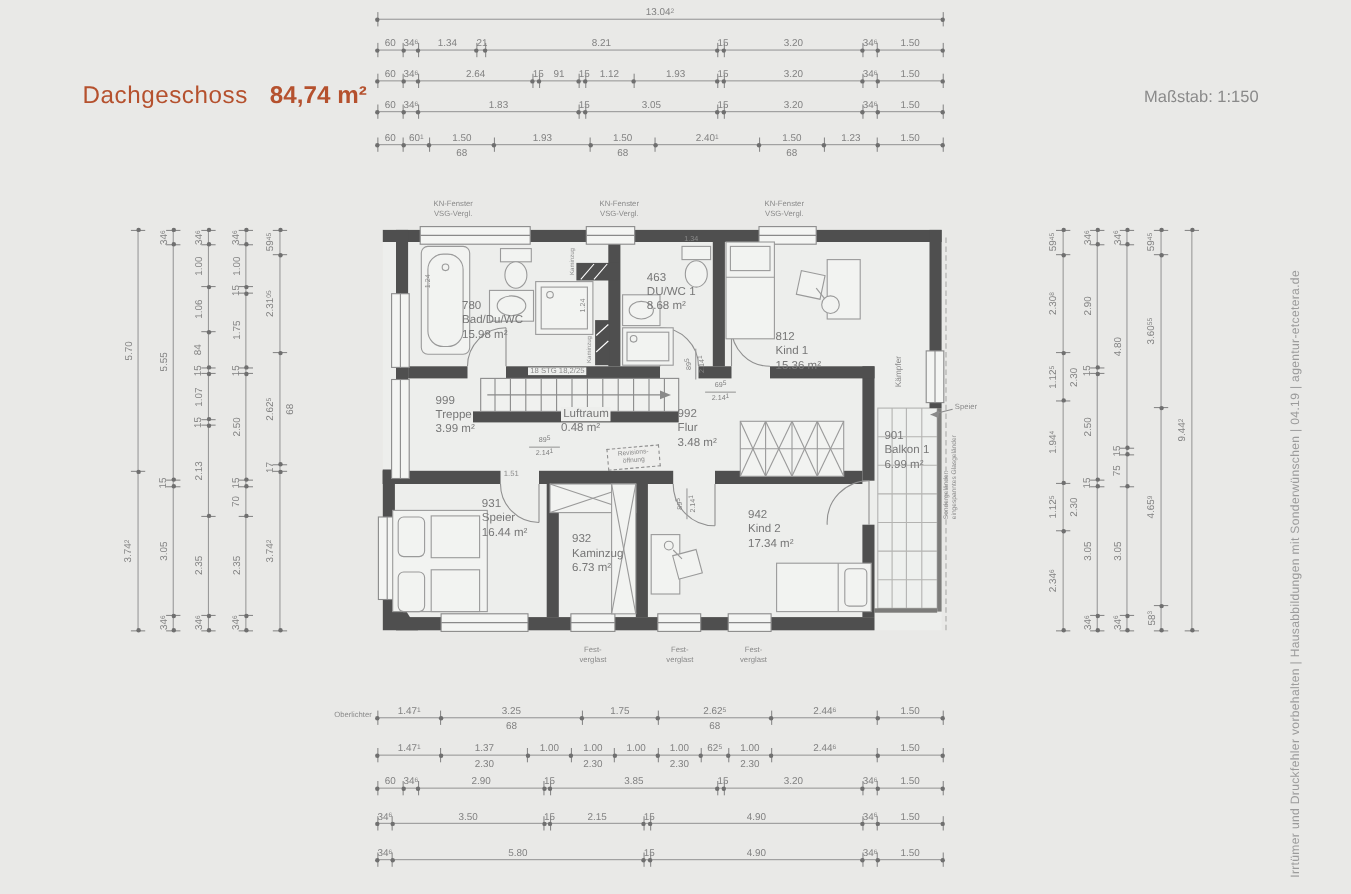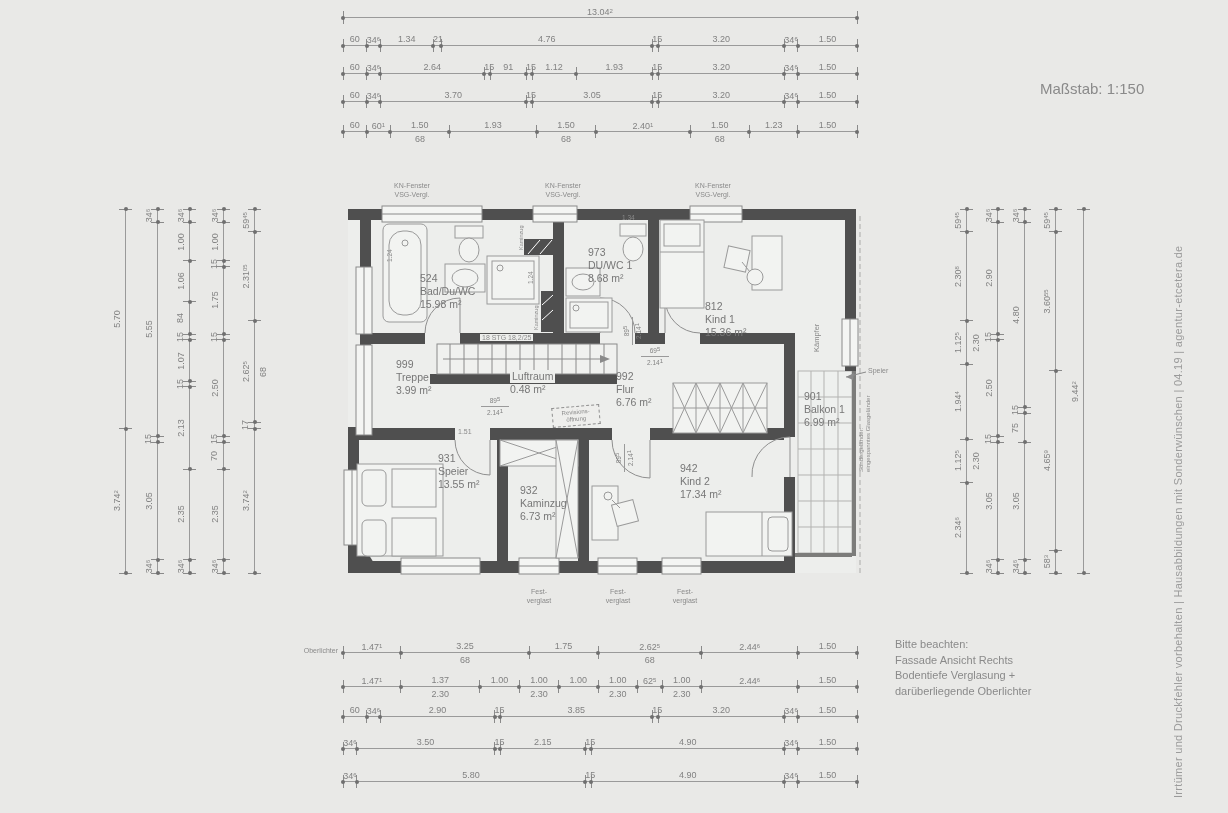--- a/index.html
+++ b/index.html
@@ -29,20 +29,24 @@
   .rev-box{position:absolute;left:552px;top:406px;width:46px;border:1px dashed #8f8f8f;
      font-size:6px;color:#888;text-align:center;line-height:7px;padding:2px 0;
      transform:rotate(-5deg);background:rgba(238,239,237,.6);}
   .knockout{background:#edeeec;padding:0 2px;}
 </style>
 </head>
 <body>
 
 <div class="canvas">
 
+  <div class="title-row">
+    <span class="title-name">Dachgeschoss</span>
+    <span class="title-area">84,74 m²</span>
+  </div>
   <div class="scale">Maßstab: 1:150</div>
 
   <svg class="abs" width="1228" height="813" viewBox="0 0 1228 813" style="left:0;top:0">
 
     <rect x="348" y="209" width="508" height="364" fill="#edeeec"></rect>
 
     <g stroke="#b3b3b1" fill="#eef0ee">
       <rect x="798" y="371" width="54" height="182"></rect>
       <line x1="811" y1="371" x2="811" y2="553"></line>
         <line x1="824" y1="371" x2="824" y2="553"></line>
@@ -233,55 +237,55 @@
     <div>Fest-</div>
       <div>verglast</div>
   </div>
   <div class="small-note" style="left:665px;top:588px;width:40px">
     <div>Fest-</div>
       <div>verglast</div>
   </div>
   <div class="small-note" style="left:294px;top:647px;width:44px;text-align:right">Oberlichter</div>
 
   <div class="room-label" style="left:420px;top:272px">
-    <div>524</div>
+    <div>780</div>
       <div>Bad/Du/WC</div>
       <div>15.98 m²</div>
     </div>
   <div class="room-label" style="left:588px;top:246px">
-    <div>973</div>
+    <div>463</div>
       <div>DU/WC 1</div>
       <div>8.68 m²</div>
     </div>
   <div class="room-label" style="left:705px;top:300px">
     <div>812</div>
       <div>Kind 1</div>
       <div>15.36 m²</div>
     </div>
   <div class="room-label" style="left:396px;top:358px">
     <div>999</div>
       <div>Treppe</div>
       <div>3.99 m²</div>
     </div>
   <div class="room-label" style="left:510px;top:370px">
     <div class="knockout" style="display:inline-block">Luftraum</div><div>0.48 m²</div></div>
   <div class="room-label" style="left:616px;top:370px">
     <div>992</div>
       <div>Flur</div>
-      <div>6.76 m²</div>
+      <div>3.48 m²</div>
     </div>
   <div class="room-label" style="left:804px;top:390px">
     <div>901</div>
       <div>Balkon 1</div>
       <div>6.99 m²</div>
     </div>
   <div class="room-label" style="left:438px;top:452px">
     <div>931</div>
       <div>Speier</div>
-      <div>13.55 m²</div>
+      <div>16.44 m²</div>
     </div>
   <div class="room-label" style="left:520px;top:484px">
     <div>932</div>
       <div>Kaminzug</div>
       <div>6.73 m²</div>
     </div>
   <div class="room-label" style="left:680px;top:462px">
     <div>942</div>
       <div>Kind 2</div>
       <div>17.34 m²</div>
@@ -353,21 +357,21 @@
       <div class="dim-tick" style="left: 440.747px; top: -6px; width: 1px; height: 13px;"></div>
       <div class="dim-dot" style="left: 439.247px; top: -1.5px;"></div>
       <div class="dim-tick" style="left: 454.383px; top: -6px; width: 1px; height: 13px;"></div>
       <div class="dim-dot" style="left: 452.883px; top: -1.5px;"></div>
       <div class="dim-tick" style="left: 513.5px; top: -6px; width: 1px; height: 13px;"></div>
       <div class="dim-dot" style="left: 512px; top: -1.5px;"></div>
       <div class="dim-label" style="left: 0px; width: 23.6467px; top: -11px;">60</div>
       <div class="dim-label" style="left: 23.6467px; width: 13.6363px; top: -11px;">34<sup>6</sup></div>
       <div class="dim-label" style="left: 37.2829px; width: 52.8109px; top: -11px;">1.34</div>
       <div class="dim-label" style="left: 90.0939px; width: 8.27634px; top: -11px;">21</div>
-      <div class="dim-label" style="left: 98.3702px; width: 210.85px; top: -11px;">4.76</div>
+      <div class="dim-label" style="left: 98.3702px; width: 210.85px; top: -11px;">8.21</div>
       <div class="dim-label" style="left: 309.22px; width: 5.91167px; top: -11px;">15</div>
       <div class="dim-label" style="left: 315.131px; width: 126.116px; top: -11px;">3.20</div>
       <div class="dim-label" style="left: 441.247px; width: 13.6363px; top: -11px;">34<sup>6</sup></div>
       <div class="dim-label" style="left: 454.883px; width: 59.1167px; top: -11px;">1.50</div>
     </div>
   <div class="dim-chain" style="left: 343px; top: 73px;">
       <div class="dim-line" style="left: 0px; top: 0px; width: 514px; height: 1px;"></div>
       <div class="dim-tick" style="left: -0.5px; top: -6px; width: 1px; height: 13px;"></div>
       <div class="dim-dot" style="left: -2px; top: -1.5px;"></div>
       <div class="dim-tick" style="left: 23.1467px; top: -6px; width: 1px; height: 13px;"></div>
@@ -424,21 +428,21 @@
       <div class="dim-tick" style="left: 314.631px; top: -6px; width: 1px; height: 13px;"></div>
       <div class="dim-dot" style="left: 313.131px; top: -1.5px;"></div>
       <div class="dim-tick" style="left: 440.747px; top: -6px; width: 1px; height: 13px;"></div>
       <div class="dim-dot" style="left: 439.247px; top: -1.5px;"></div>
       <div class="dim-tick" style="left: 454.383px; top: -6px; width: 1px; height: 13px;"></div>
       <div class="dim-dot" style="left: 452.883px; top: -1.5px;"></div>
       <div class="dim-tick" style="left: 513.5px; top: -6px; width: 1px; height: 13px;"></div>
       <div class="dim-dot" style="left: 512px; top: -1.5px;"></div>
       <div class="dim-label" style="left: 0px; width: 23.6467px; top: -11px;">60</div>
       <div class="dim-label" style="left: 23.6467px; width: 13.6363px; top: -11px;">34<sup>6</sup></div>
-      <div class="dim-label" style="left: 37.2829px; width: 145.821px; top: -11px;">3.70</div>
+      <div class="dim-label" style="left: 37.2829px; width: 145.821px; top: -11px;">1.83</div>
       <div class="dim-label" style="left: 183.104px; width: 5.91167px; top: -11px;">15</div>
       <div class="dim-label" style="left: 189.016px; width: 120.204px; top: -11px;">3.05</div>
       <div class="dim-label" style="left: 309.22px; width: 5.91167px; top: -11px;">15</div>
       <div class="dim-label" style="left: 315.131px; width: 126.116px; top: -11px;">3.20</div>
       <div class="dim-label" style="left: 441.247px; width: 13.6363px; top: -11px;">34<sup>6</sup></div>
       <div class="dim-label" style="left: 454.883px; width: 59.1167px; top: -11px;">1.50</div>
     </div>
   <div class="dim-chain" style="left: 343px; top: 131px;">
       <div class="dim-line" style="left: 0px; top: 0px; width: 514px; height: 1px;"></div>
       <div class="dim-tick" style="left: -0.5px; top: -6px; width: 1px; height: 13px;"></div>
@@ -958,22 +962,16 @@
       <div class="dim-line" style="left: 0px; top: 0px; height: 364px; width: 1px;"></div>
       <div class="dim-tick" style="top: -0.5px; left: -6px; height: 1px; width: 13px;"></div>
       <div class="dim-dot" style="top: -2px; left: -1.5px;"></div>
       <div class="dim-tick" style="top: 363.5px; left: -6px; height: 1px; width: 13px;"></div>
       <div class="dim-dot" style="top: 362px; left: -1.5px;"></div>
       <div class="dim-label" style="top: 0px; height: 364px; left: -15px; width: 13px; display: flex; align-items: center; justify-content: center; overflow: visible;">
         <span style="transform:rotate(-90deg);white-space:nowrap">9.44<sup>2</sup></span>
       </div>
     </div>
 
-  <div class="notice">
-    <div>Bitte beachten:</div>
-    <div>Fassade Ansicht Rechts</div>
-    <div>Bodentiefe Verglasung +</div>
-    <div>darüberliegende Oberlichter</div>
-  </div>
 
   <div class="vrot side-note" style="left:1172px;top:798px">Irrtümer und Druckfehler vorbehalten  |  Hausabbildungen mit Sonderwünschen  |  04.19  |  agentur-etcetera.de</div>
 
 </div>
 
 </body></html>

